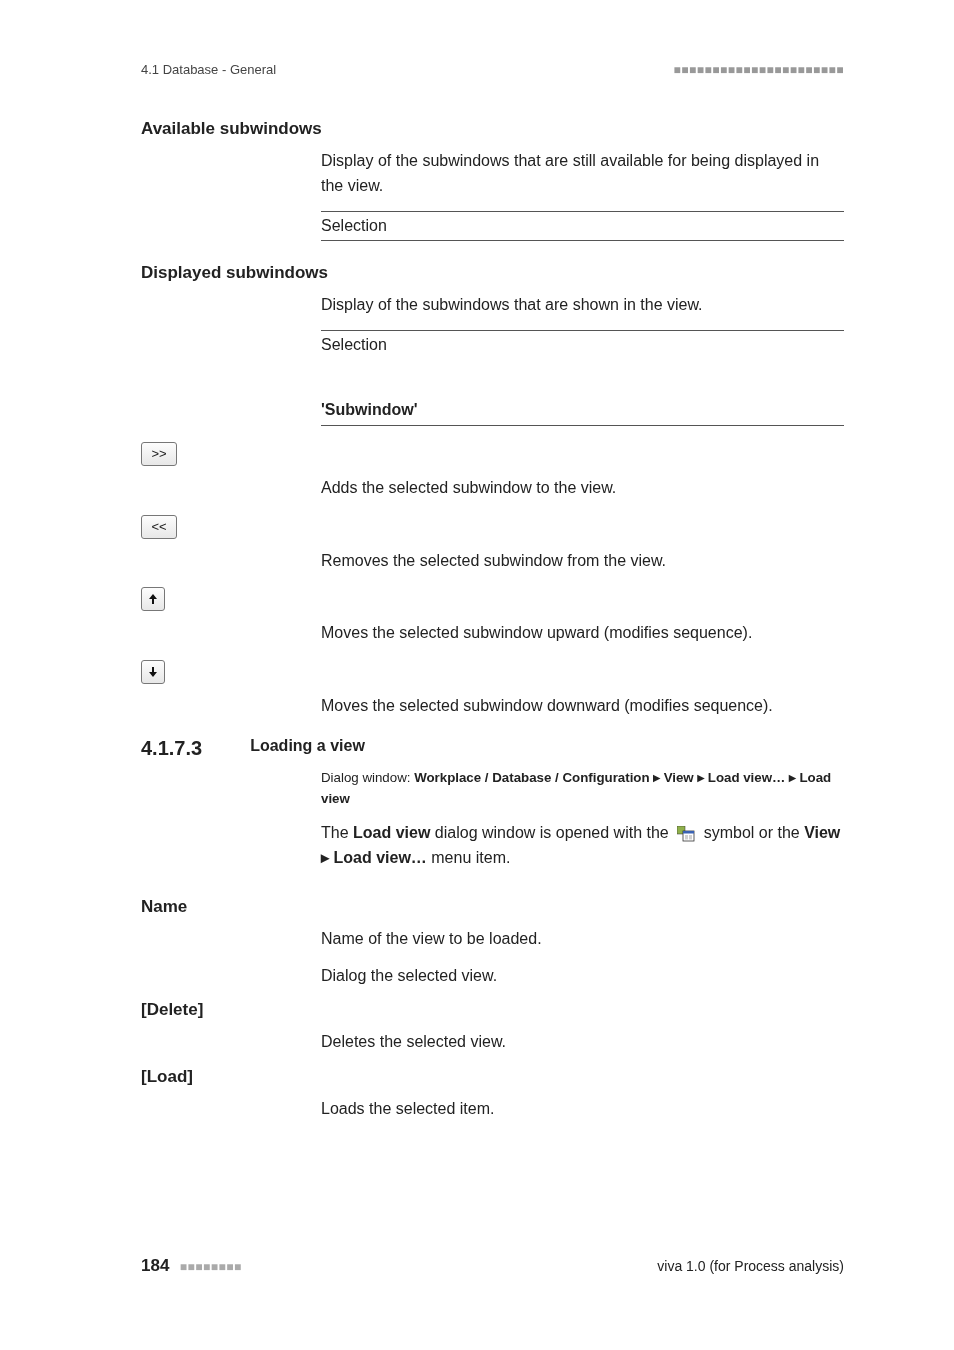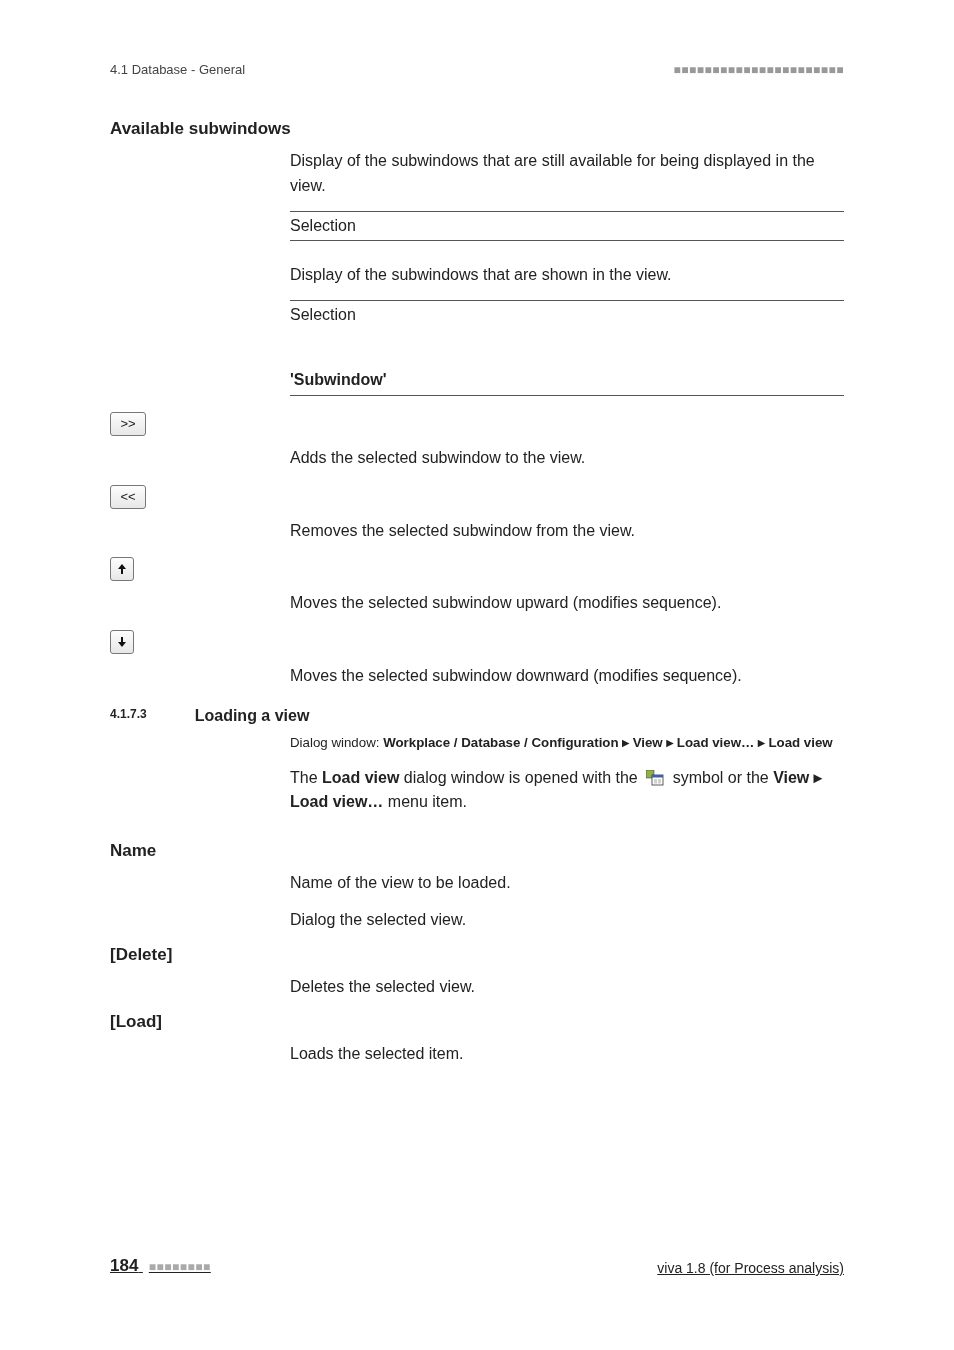--- a/index.html
+++ b/index.html
@@ -10,20 +10,21 @@
     color: #222;
     width: 954px;
     height: 1350px;
     position: relative;
   }
   .page {
     padding: 62px 110px 18px 110px;
     box-sizing: border-box;
     height: 100%;
     position: relative;
+    margin-left: 31px;
   }
   .header-row {
     display: flex;
     justify-content: space-between;
     align-items: center;
     font-size: 13px;
     color: #444;
     margin-bottom: 42px;
   }
   .header-dashes {
@@ -76,39 +77,38 @@
     font-size: 13px;
     color: #222;
     box-shadow: inset 0 0 1px rgba(255,255,255,.8);
   }
   .arrow-btn {
     width:22px; min-width:22px; height:22px;
     padding:0;
   }
   .sec-num {
     font-weight:700;
-    font-size:12px;
+    font-size:20px;
   }
   .sec-title {
     font-weight:700;
     font-size:16px;
     margin-left: 36px;
   }
   .small {
     font-size: 13.3px;
   }
   .footer {
     position: absolute;
     bottom: 74px;
     left: 110px;
     right: 110px;
     display:flex;
     justify-content: space-between;
-    align-items:flex-end;
-    text-decoration:underline;
+    align-items:center;
   }
   .page-num { font-weight:700; font-size:17px; }
   .foot-dashes { color:#aaa; font-size:12px; letter-spacing:0.5px; margin-left:6px;}
   .foot-text { font-size:14px; }
   .icon-inline {
     display:inline-block; vertical-align:middle; margin:0 4px;
   }
   .b { font-weight:700; }
   svg { display:block; }
 </style>
@@ -125,20 +125,21 @@
   <div class="h-title">Available subwindows</div>
   <div class="content">
     <p>Display of the subwindows that are still available for being displayed in the view.</p>
     <div class="sel-line">
       <span class="sel-key">Selection</span>
     </div>
   </div>
 
   <div style="height:22px"></div>
 
+  <div class="h-title">Displayed subwindows</div>
   <div class="content">
     <p>Display of the subwindows that are shown in the view.</p>
     <div class="sel-line">
       <span class="sel-key">Selection</span>
       <span class="sel-val">'Subwindow'</span>
     </div>
   </div>
 
   <div style="height:14px"></div>
 
@@ -226,16 +227,16 @@
   <div class="h-title">[Load]</div>
   <div class="content">
       <p>Loads the selected item.</p>
     </div>
 
   <div class="footer">
     <div>
       <span class="page-num">184</span>
       <span class="foot-dashes">■■■■■■■■</span>
     </div>
-    <span class="foot-text">viva 1.8 (for Process analysis)</span>
+    <span class="foot-text">viva 1.0 (for Process analysis)</span>
   </div>
 
 </div>
 
 </body></html>

